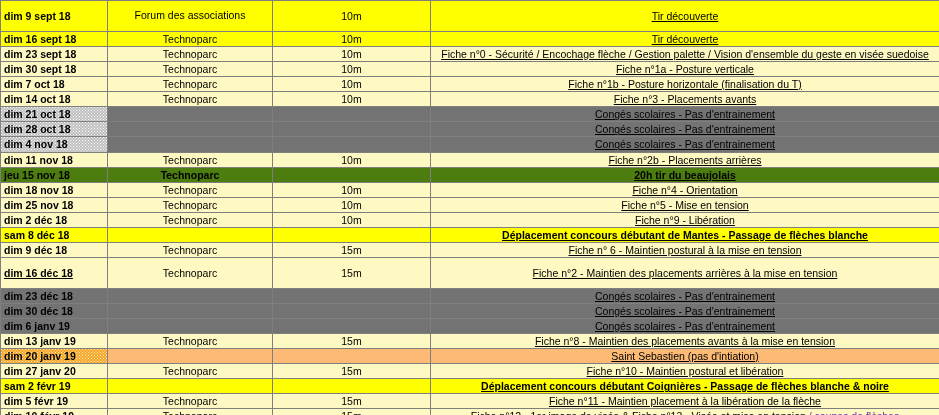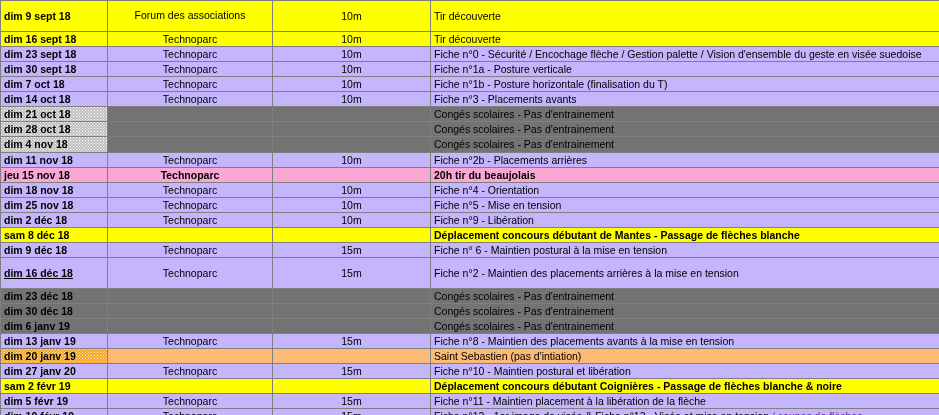--- a/index.html
+++ b/index.html
@@ -29,27 +29,27 @@
     line-height: 1.15;
   }
   col.c-date  { width: 107px; }
   col.c-place { width: 165px; }
   col.c-dur   { width: 158px; }
   col.c-desc  { width: 509px; }
 
   td.date  { font-weight: bold; padding-left: 4px; }
   td.place { text-align: center; }
   td.dur   { text-align: center; }
-  td.desc  { text-align: left; padding-left: 4px; }
+  td.desc  { text-align: center; padding-left: 4px; text-decoration: underline; }
 
   
   .bg-yellow { background: #ffff00; }
-  .bg-white  { background: #c4b5fd; }
+  .bg-white  { background: #fef9c3; }
   .bg-gray   { background: #737373; }
-  .bg-pink   { background: #f9a8d4; }
+  .bg-pink   { background: #4d7c0f; }
   .bg-orange { background: #fdba74; }
 
   .bold { font-weight: bold; }
   .purple { color: #7030a0; }
 
   
   .speckle {
     background-color: #bfbfbf;
     background-image:
       radial-gradient(#ffffff 0.6px, transparent 0.7px),

